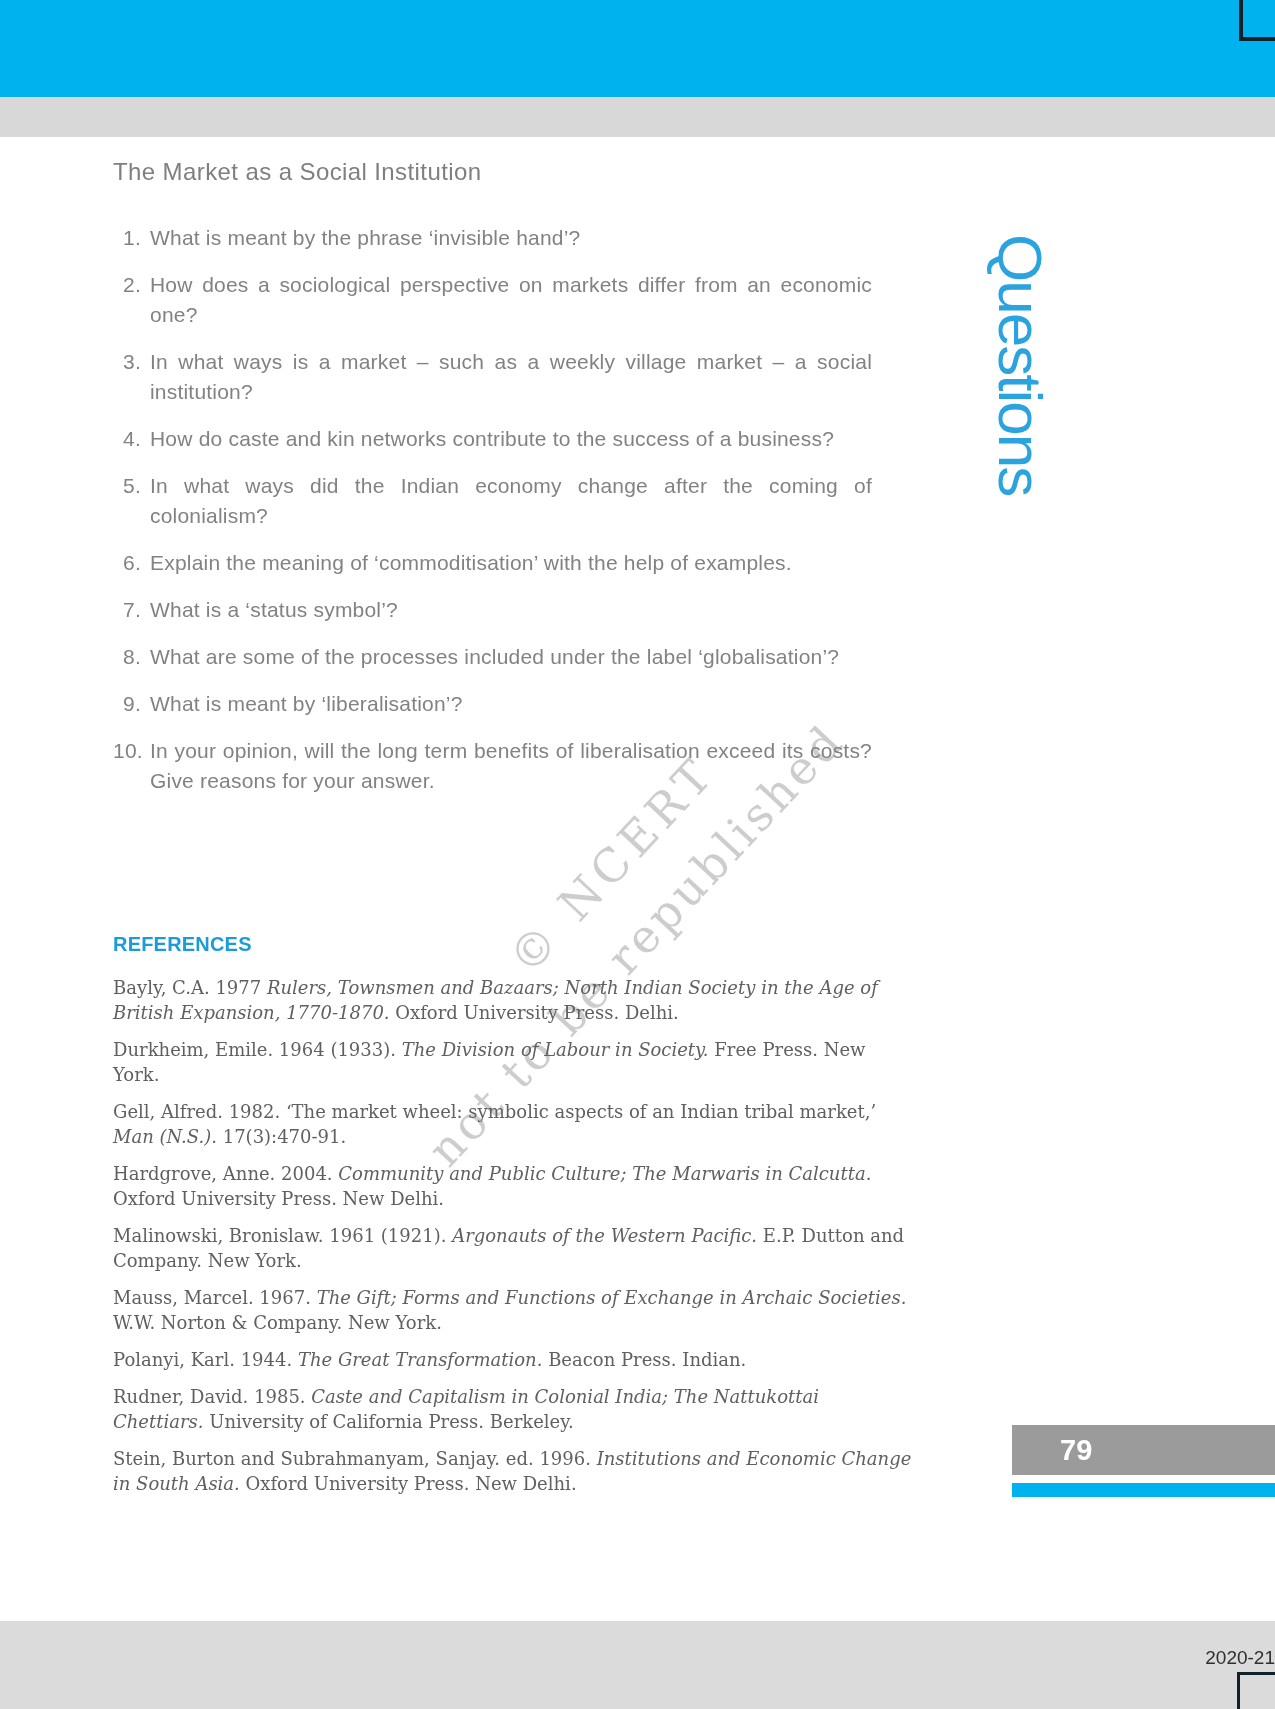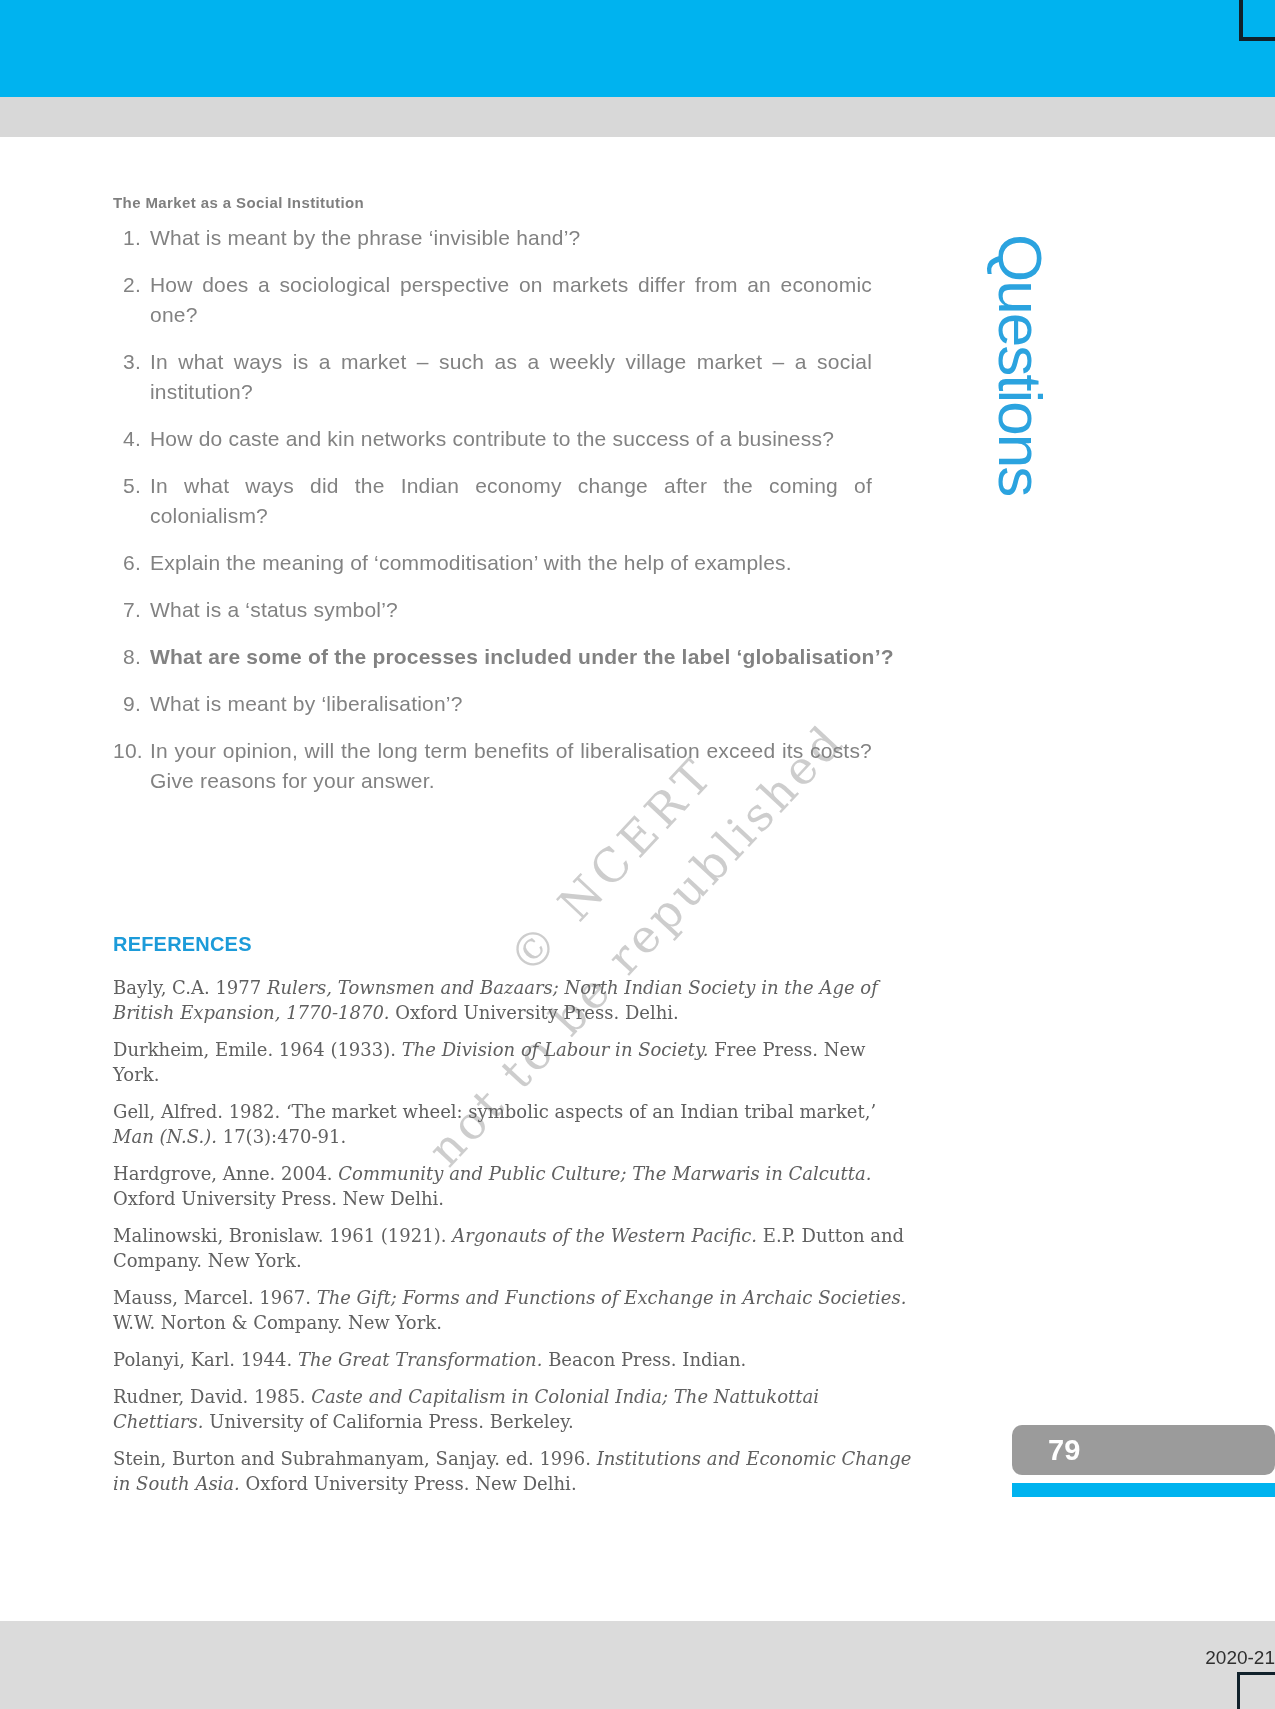--- a/index.html
+++ b/index.html
@@ -13,21 +13,21 @@
   .top-bar { position:absolute; left:0; top:0; width:1275px; height:97px; background:#00B3EF; }
   .gray-bar { position:absolute; left:0; top:97px; width:1275px; height:40px; background:#D8D8D8; }
   .corner-box-top {
     position:absolute; left:1239px; top:-6px; width:40px; height:43px;
     border-left:4px solid #10212b; border-bottom:4px solid #10212b;
   }
 
   
   .chapter-header {
     position:absolute; left:113px; top:158px; color:#7f7f7f;
-    font-size:15px; letter-spacing:0.4px; font-weight:700;margin-top:36px;
+    font-size:24px; letter-spacing:0.4px; font-weight:400;
   }
 
   
   .watermark-line {
     position:absolute; white-space:nowrap; color:#cbcbcb; opacity:0.95;
     font-family:"DejaVu Serif", serif; z-index:1; pointer-events:none;
   }
   .wm1 { left:612px; top:865px; font-size:46px; letter-spacing:6px;
          transform:translate(-50%,-50%) rotate(-47deg); }
   .wm2 { left:636px; top:945px; font-size:46px; letter-spacing:4px;
@@ -39,21 +39,21 @@
     list-style:none; margin:0; padding:0; z-index:2;
   }
   .questions-list li {
     position:relative; padding-left:37px; margin:0 0 17px 0;
     color:#828282; font-size:21px; line-height:30px;
     text-align:justify; letter-spacing:0.2px;
   }
   .questions-list li .q-num {
     position:absolute; left:0; top:0; width:28px; text-align:right;
   }
-  .questions-list li:nth-child(8) .q-text { white-space:nowrap;font-weight:bold; }
+  .questions-list li:nth-child(8) .q-text { white-space:nowrap; }
 
   
   .side-questions {
     position:absolute; left:985px; top:234px; height:400px; z-index:2;
     writing-mode:vertical-rl; color:#2BA3DF; font-size:62px;
     letter-spacing:-2px; font-weight:400;
   }
 
   
   .references { position:absolute; left:113px; top:933px; width:800px; z-index:2; }
@@ -63,21 +63,21 @@
   }
   .references-list p {
     margin:0 0 12px 0; color:#606060;
     font-family:"DejaVu Serif", serif; font-size:18px; line-height:25px;
   }
 
   
   .page-badge {
     position:absolute; left:1012px; top:1425px; width:263px; height:50px;
     background:#9B9B9B; color:#ffffff; font-size:29px; font-weight:bold;
-    line-height:50px; padding-left:36px; box-sizing:border-box; z-index:3;border-radius:10px;
+    line-height:50px; padding-left:48px; box-sizing:border-box; z-index:3;
   }
   .badge-underline {
     position:absolute; left:1012px; top:1483px; width:263px; height:14px;
     background:#00B3EF; z-index:3;
   }
 
   
   .bottom-strip {
     position:absolute; left:0; top:1621px; width:1275px; height:88px;
     background:#DBDBDB; z-index:2;

